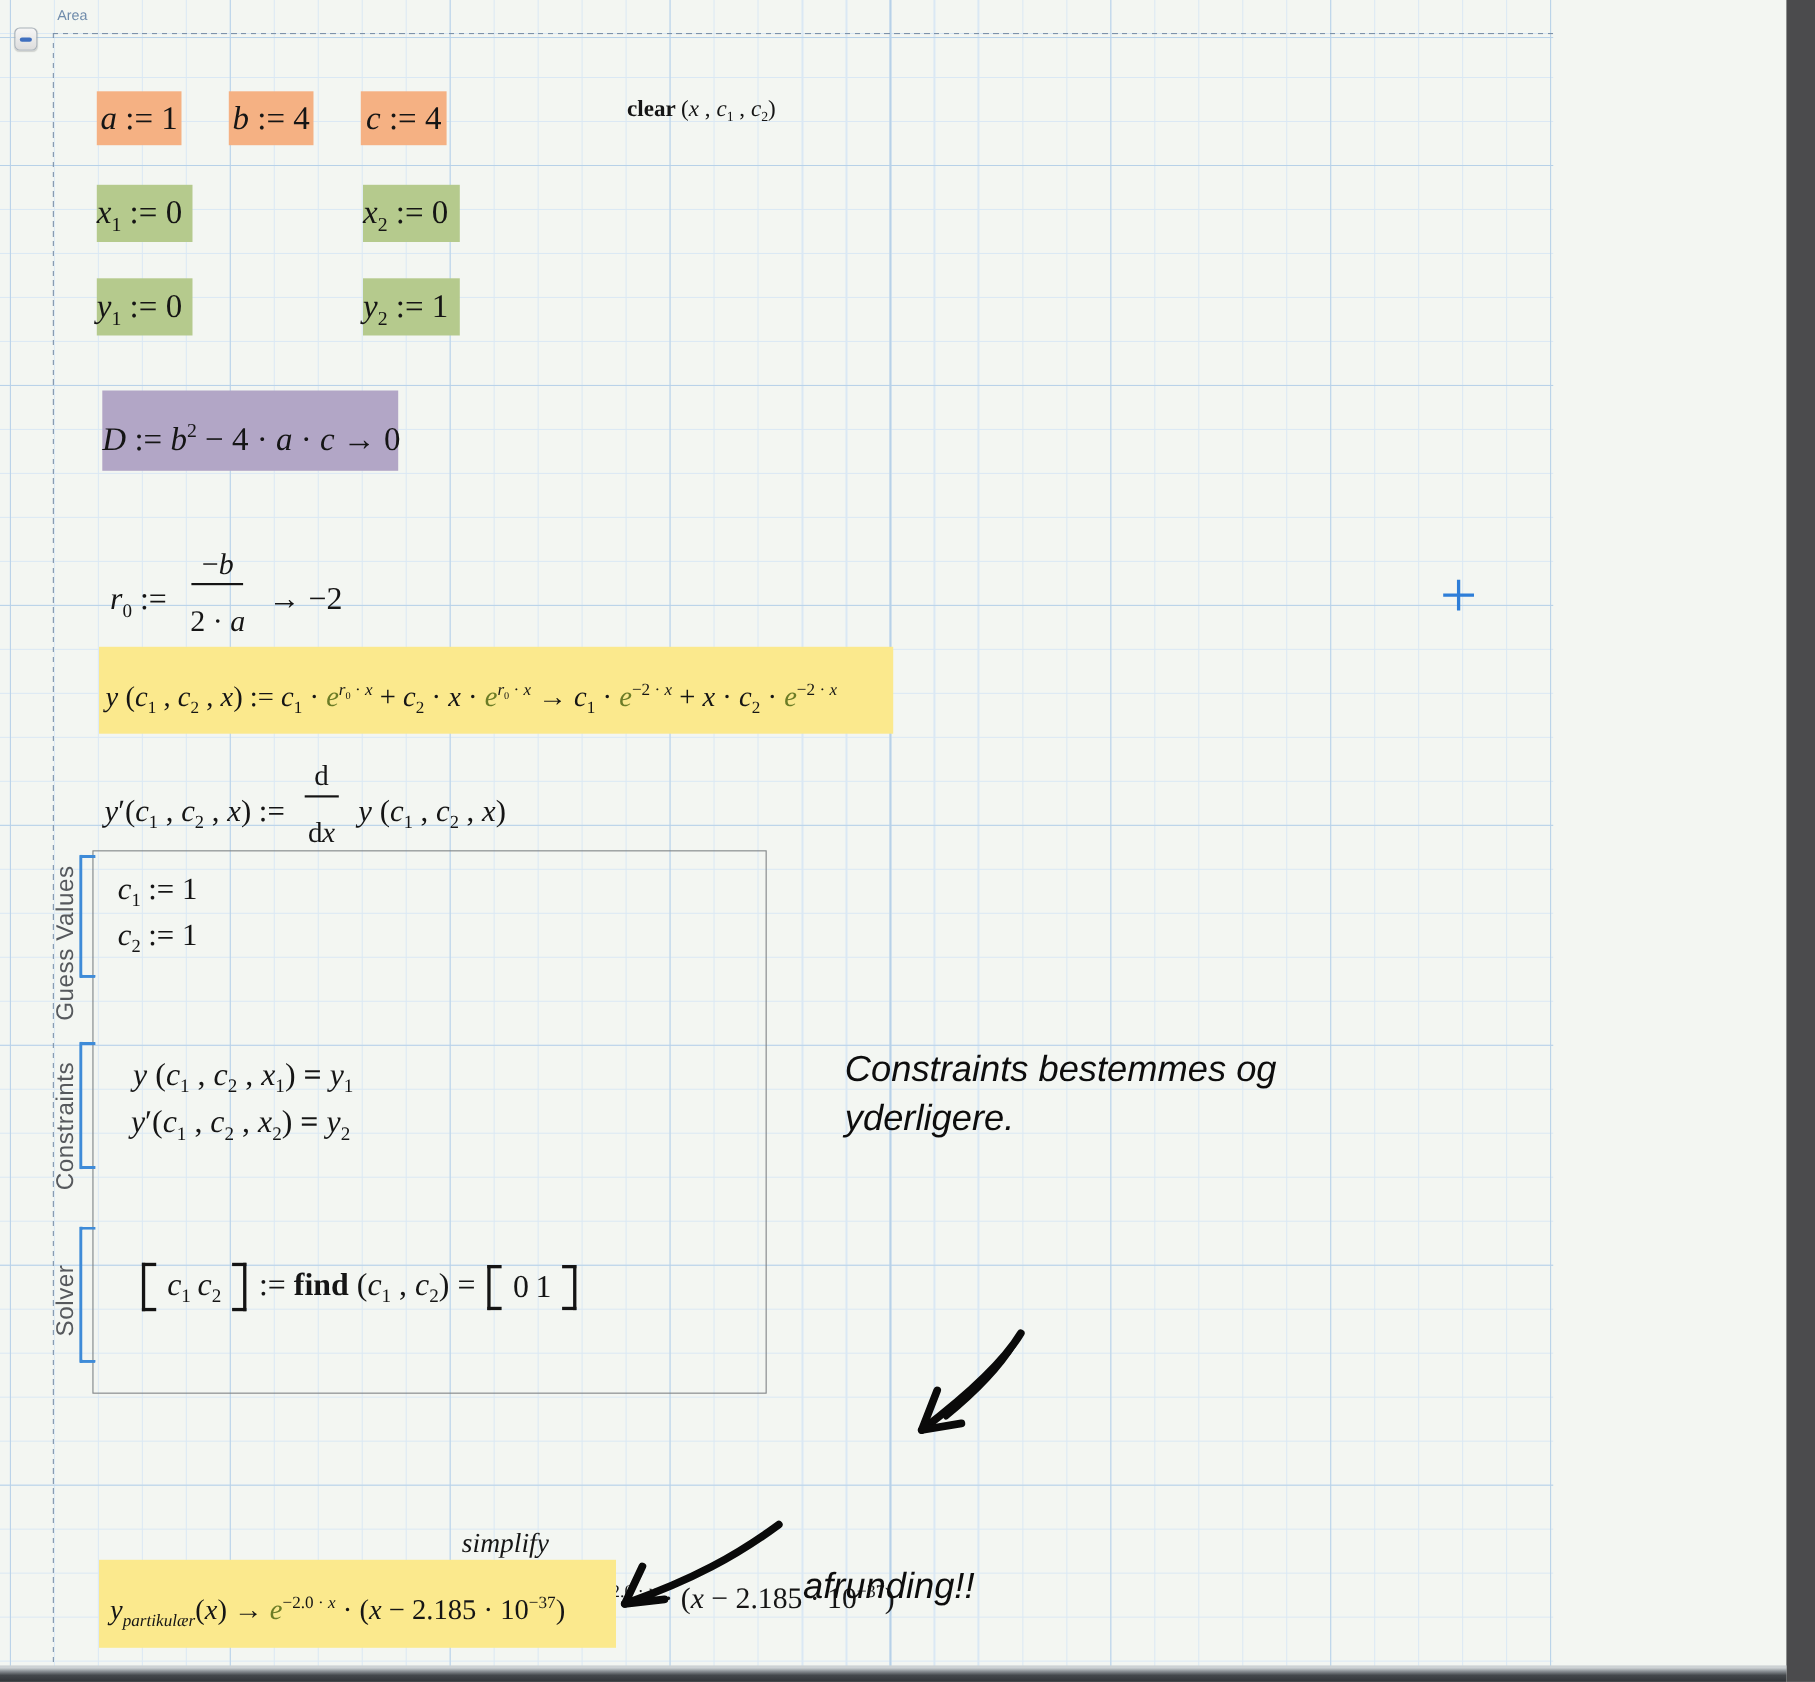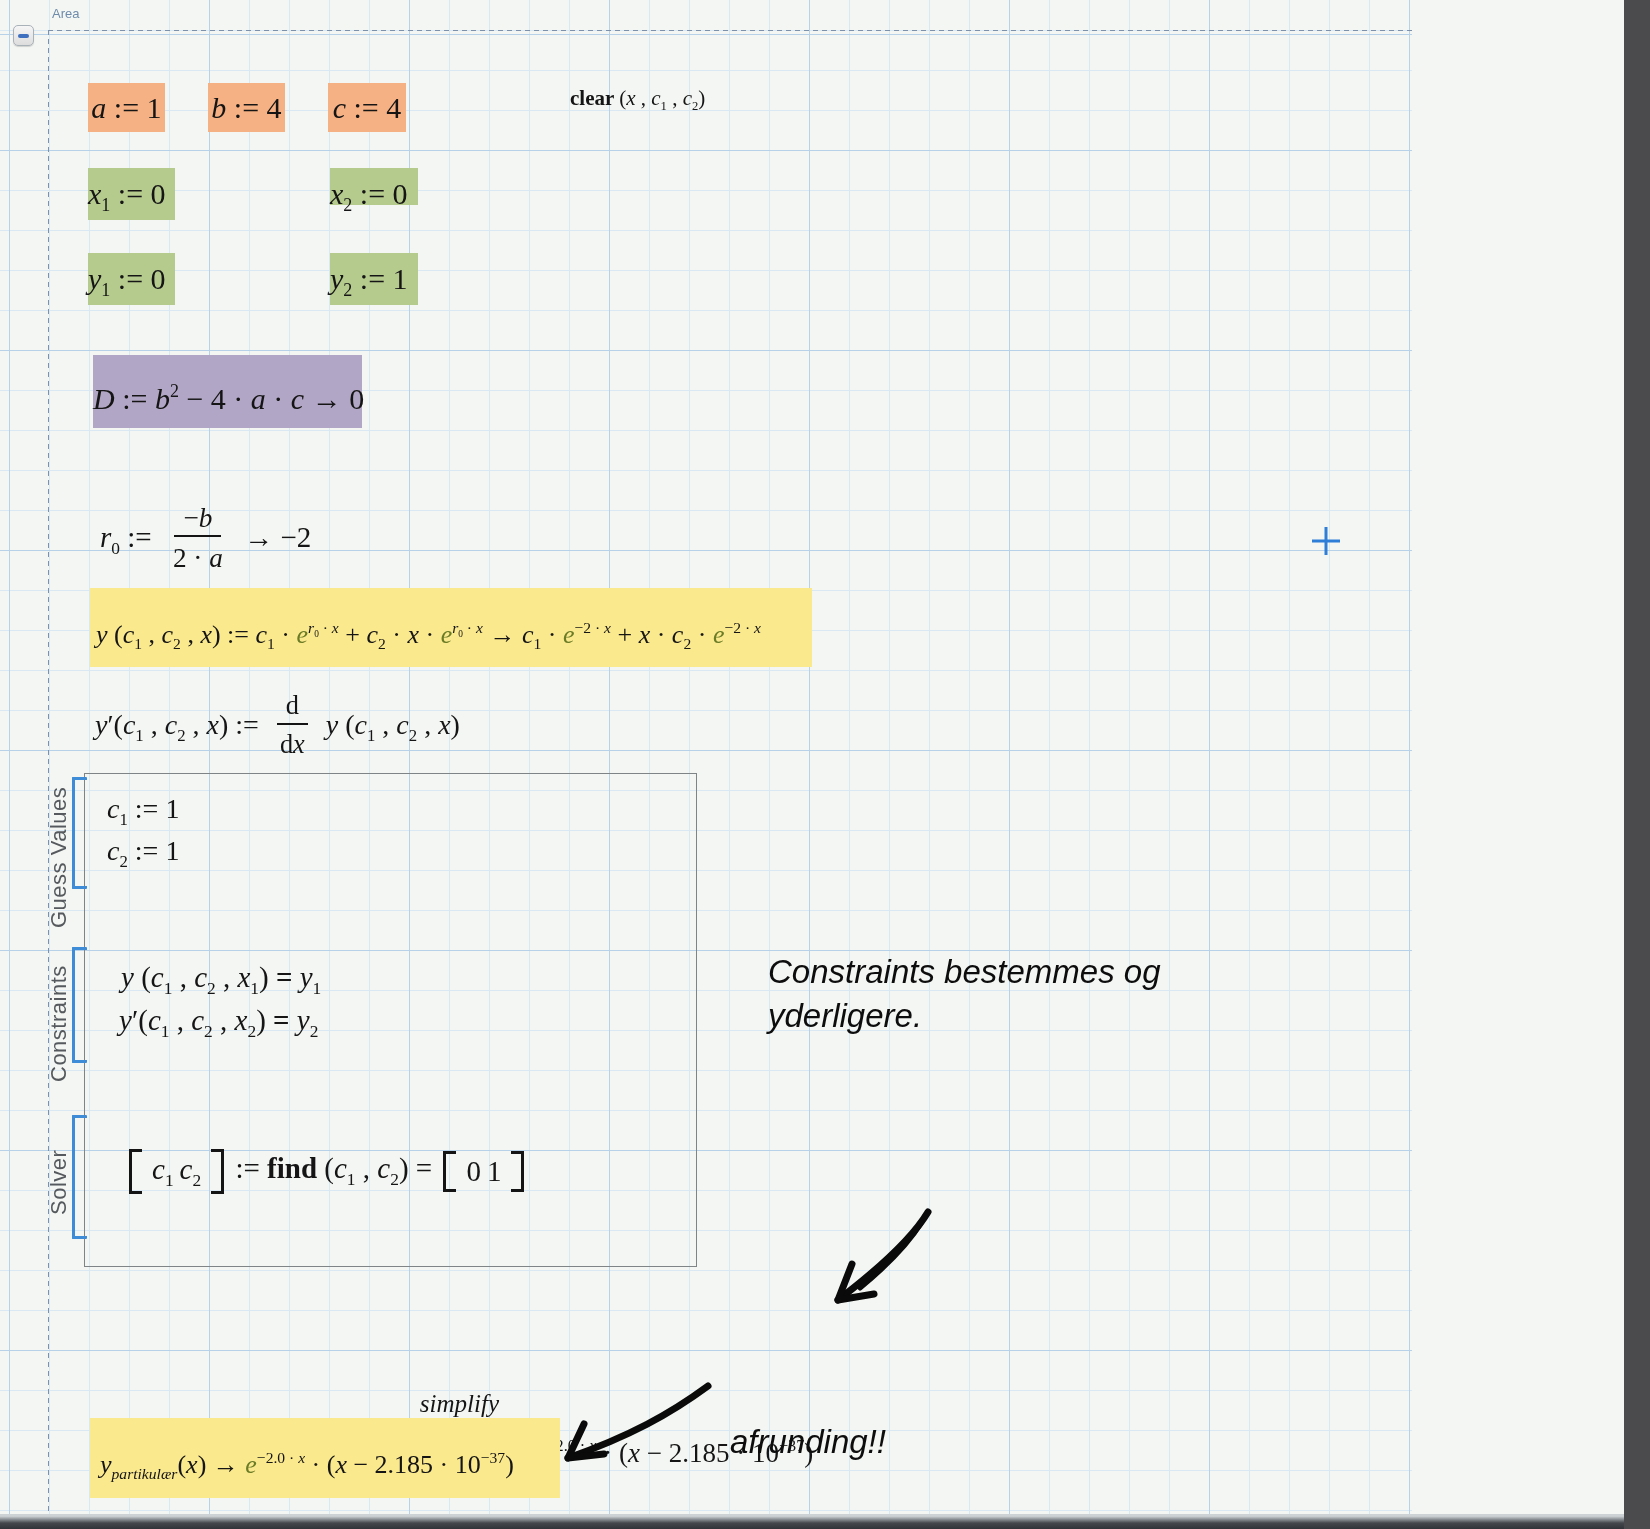--- a/index.html
+++ b/index.html
@@ -33,21 +33,21 @@
   .hl-yellow{background:var(--highlight-yellow)}
   .tk-i{font-style:italic}
   .tk-b{font-weight:bold}
   .tk-g{font-style:italic;color:var(--constant-e)}
   .tk-sub{font-size:.6em;vertical-align:-0.4em}
   .tk-subi{font-size:.6em;font-style:italic;vertical-align:-0.4em}
   .tk-sup{font-size:.6em;vertical-align:.65em}
   .frac{display:inline-flex;flex-direction:column;align-items:center;vertical-align:middle;
         margin:0 5px;font-size:.94em;line-height:1.25;text-align:center}
   .frac .num{padding:0 9px;border-bottom:2px solid #141414}
-  .frac .den{padding:4px 9px}
+  .frac .den{padding:16px 9px}
   .mat{display:inline-flex;align-items:stretch;vertical-align:middle;margin:0 4px;line-height:1.15}
   .mat-br{width:10px;border:3px solid #141414}
   .br-l{border-right:none;margin-right:2px}
   .br-r{border-left:none;margin-left:2px}
   .mat-col{display:inline-flex;flex-direction:row;align-items:center;justify-content:center;
            gap:6px;padding:4px 8px}
   
   .solve-box{left:84px;top:773px;width:611px;height:492px;border:1px solid #7f8487}
   .sbracket{width:12px;border:3px solid var(--bracket-blue);border-right:none;border-radius:1px}
   .rot{color:#56595d;font-size:22px;writing-mode:vertical-rl;transform:rotate(180deg);
@@ -75,21 +75,21 @@
 <button class="abs collapse-btn">
   <span class="minus-bar"></span>
 </button>
 
 <div class="region hl-orange" style="left:88px;top:83px;width:77px;height:49px;line-height:49px;font-size:30px"><span class="tk-i">a</span><span class="tk-n"> := 1</span></div>
 <div class="region hl-orange" style="left:208px;top:83px;width:77px;height:49px;line-height:49px;font-size:30px"><span class="tk-i">b</span><span class="tk-n"> := 4</span></div>
 <div class="region hl-orange" style="left:328px;top:83px;width:78px;height:49px;line-height:49px;font-size:30px"><span class="tk-i">c</span><span class="tk-n"> := 4</span></div>
 <div class="region" style="left:570px;top:80px;height:42px;line-height:37px;font-size:21px"><span class="tk-b">clear </span><span class="tk-n">(</span><span class="tk-i">x</span><span class="tk-n"> , </span><span class="tk-i">c</span><span class="tk-sub">1</span><span class="tk-n"> , </span><span class="tk-i">c</span><span class="tk-sub">2</span><span class="tk-n">)</span></div>
 
 <div class="region hl-green" style="left:88px;top:168px;width:87px;height:52px;line-height:52px;font-size:30px"><span class="tk-i">x</span><span class="tk-sub">1</span><span class="tk-n"> := 0</span></div>
-<div class="region hl-green" style="left:330px;top:168px;width:88px;height:37px;line-height:52px;font-size:30px"><span class="tk-i">x</span><span class="tk-sub">2</span><span class="tk-n"> := 0</span></div>
+<div class="region hl-green" style="left:330px;top:168px;width:88px;height:52px;line-height:52px;font-size:30px"><span class="tk-i">x</span><span class="tk-sub">2</span><span class="tk-n"> := 0</span></div>
 <div class="region hl-green" style="left:88px;top:253px;width:87px;height:52px;line-height:52px;font-size:30px"><span class="tk-i">y</span><span class="tk-sub">1</span><span class="tk-n"> := 0</span></div>
 <div class="region hl-green" style="left:330px;top:253px;width:88px;height:52px;line-height:52px;font-size:30px"><span class="tk-i">y</span><span class="tk-sub">2</span><span class="tk-n"> := 1</span></div>
 
 <div class="region hl-purple" style="left:93px;top:355px;width:269px;height:73px;line-height:73px;font-size:30px"><span class="tk-i">D</span><span class="tk-n"> := </span><span class="tk-i">b</span><span class="tk-sup"><span class="tk-n">2</span></span><span class="tk-n"> − 4 · </span><span class="tk-i">a</span><span class="tk-n"> · </span><span class="tk-i">c</span><span class="tk-n"> → 0</span></div>
 
 <div class="region" style="left:100px;top:496px;height:82px;line-height:82px;font-size:29px"><span class="tk-i">r</span><span class="tk-sub">0</span><span class="tk-n"> := </span><span class="frac"><span class="num"><span class="tk-n">−</span><span class="tk-i">b</span></span><span class="den"><span class="tk-n">2 · </span><span class="tk-i">a</span></span></span><span class="tk-n"> → −2</span></div>
 
 <div class="region hl-yellow" style="left:90px;top:588px;width:716px;height:79px;line-height:79px;font-size:26px;padding-left:6px"><span class="tk-i">y</span><span class="tk-n"> (</span><span class="tk-i">c</span><span class="tk-sub">1</span><span class="tk-n"> , </span><span class="tk-i">c</span><span class="tk-sub">2</span><span class="tk-n"> , </span><span class="tk-i">x</span><span class="tk-n">) := </span><span class="tk-i">c</span><span class="tk-sub">1</span><span class="tk-n"> · </span><span class="tk-g">e</span><span class="tk-sup"><span class="tk-i">r</span><span class="tk-sub">0</span><span class="tk-n"> · </span><span class="tk-i">x</span></span><span class="tk-n"> + </span><span class="tk-i">c</span><span class="tk-sub">2</span><span class="tk-n"> · </span><span class="tk-i">x</span><span class="tk-n"> · </span><span class="tk-g">e</span><span class="tk-sup"><span class="tk-i">r</span><span class="tk-sub">0</span><span class="tk-n"> · </span><span class="tk-i">x</span></span><span class="tk-n"> → </span><span class="tk-i">c</span><span class="tk-sub">1</span><span class="tk-n"> · </span><span class="tk-g">e</span><span class="tk-sup"><span class="tk-n">−2 · </span><span class="tk-i">x</span></span><span class="tk-n"> + </span><span class="tk-i">x</span><span class="tk-n"> · </span><span class="tk-i">c</span><span class="tk-sub">2</span><span class="tk-n"> · </span><span class="tk-g">e</span><span class="tk-sup"><span class="tk-n">−2 · </span><span class="tk-i">x</span></span></div>
 
 <div class="region" style="left:95px;top:690px;height:66px;line-height:66px;font-size:28px"><span class="tk-i">y</span><span class="tk-n">′</span><span class="tk-n">(</span><span class="tk-i">c</span><span class="tk-sub">1</span><span class="tk-n"> , </span><span class="tk-i">c</span><span class="tk-sub">2</span><span class="tk-n"> , </span><span class="tk-i">x</span><span class="tk-n">) := </span><span class="frac"><span class="num"><span class="tk-n">d</span></span><span class="den"><span class="tk-n">d</span><span class="tk-i">x</span></span></span><span class="tk-n"> </span><span class="tk-i">y</span><span class="tk-n"> (</span><span class="tk-i">c</span><span class="tk-sub">1</span><span class="tk-n"> , </span><span class="tk-i">c</span><span class="tk-sub">2</span><span class="tk-n"> , </span><span class="tk-i">x</span><span class="tk-n">)</span></div>

